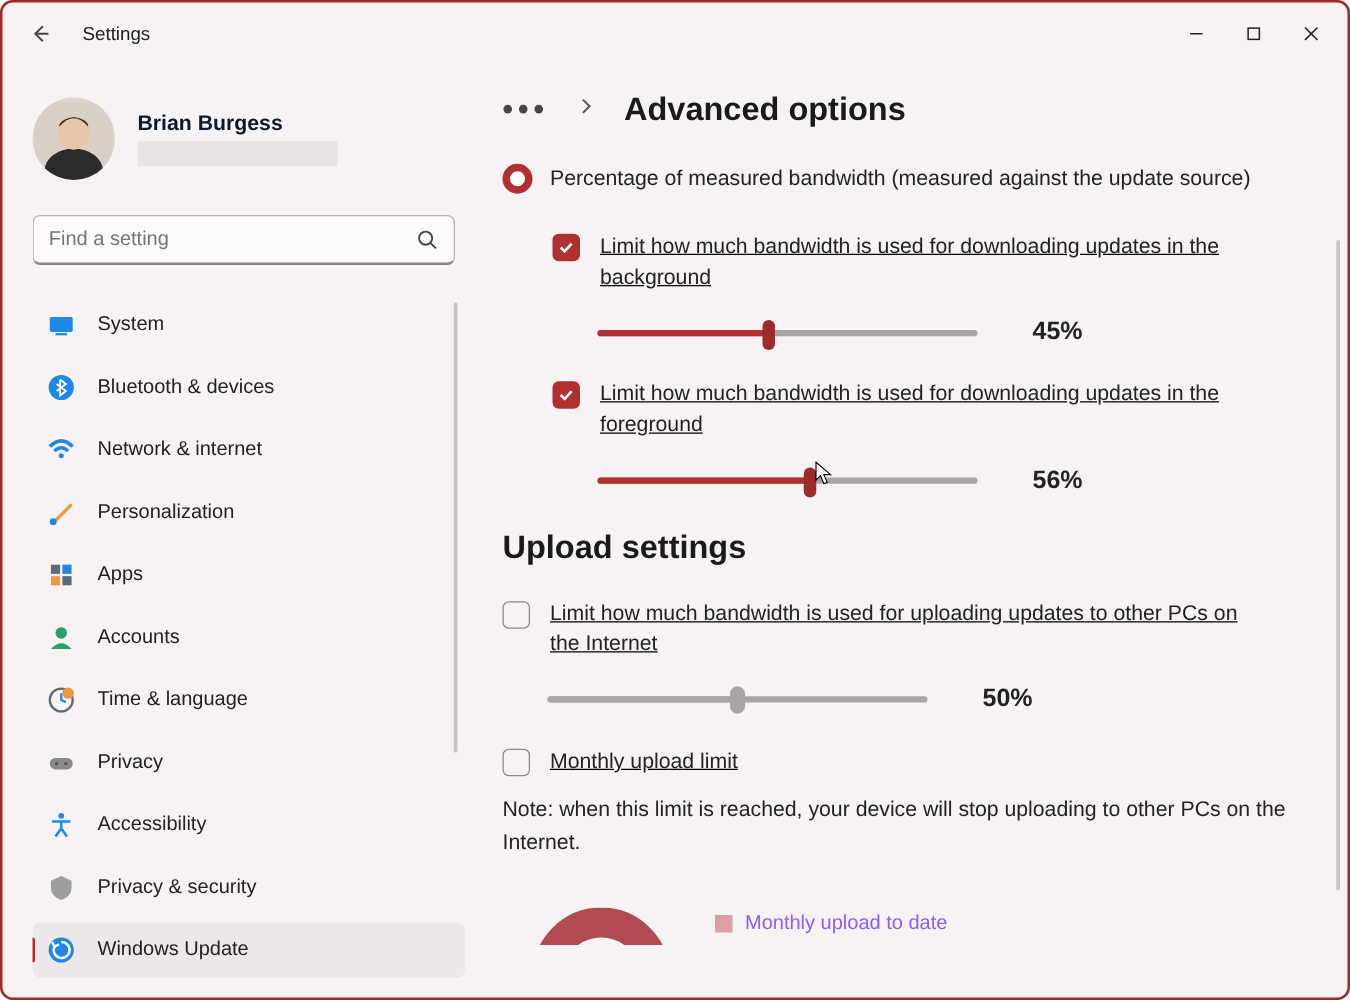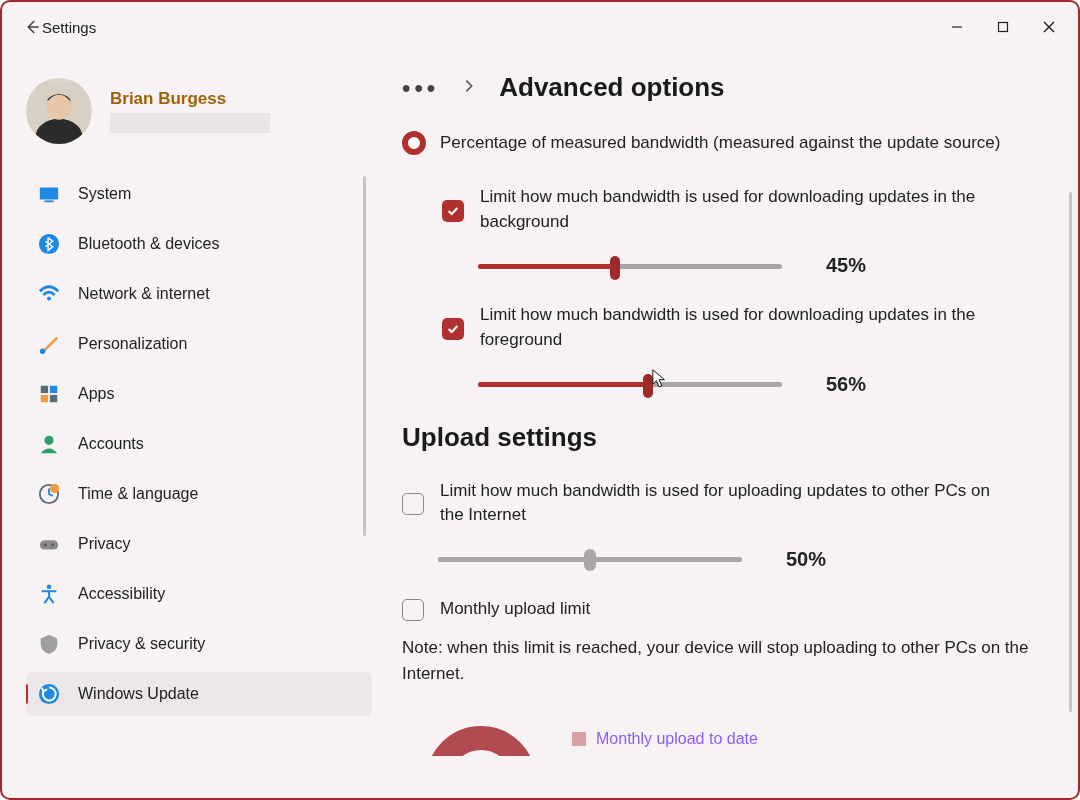--- a/index.html
+++ b/index.html
@@ -6,39 +6,39 @@
   html, body { width: 1080px; height: 800px; overflow: hidden; }
   .window {
     width: 1080px; height: 800px; background: #f7f3f5;
     border: 2px solid #a0272b; border-radius: 10px; position: relative;
     display: flex; flex-direction: column;
   }
   .titlebar {
     height: 50px; display: flex; align-items: center; justify-content: space-between;
     padding: 0 6px 0 20px;
   }
-  .titlebar-left { display: flex; align-items: center; }
+  .titlebar-left { display: flex; align-items: center; gap: 24px; }
   .back-arrow { width: 20px; height: 20px; color: #333; display:flex; align-items:center; justify-content:center; }
   .app-title { font-size: 15px; color: #222; }
   .win-controls { display: flex; }
   .win-btn { width: 46px; height: 32px; display:flex; align-items:center; justify-content:center; color:#222; }
   .win-btn svg { width: 12px; height: 12px; }
   .body { flex: 1; display: flex; overflow: hidden; }
   .sidebar {
     width: 380px; padding: 18px 10px 0 24px; display:flex; flex-direction:column;
     position: relative;
   }
   .profile { display:flex; align-items:center; gap: 18px; margin-bottom: 28px; margin-top: 8px;}
   .avatar {
     width: 66px; height: 66px; border-radius: 50%; overflow:hidden; background:#ddd3c8;
     display:flex; align-items:flex-end; justify-content:center;
   }
   .avatar svg { width: 62px; height: 62px; }
   .profile-text { display:flex; flex-direction:column; }
-  .profile-name { font-weight: 600; font-size: 17px; color:#a16207; }
+  .profile-name { font-weight: 600; font-size: 17px; color:#0f172a; }
   .profile-sub { width: 160px; height: 20px; background:#e9e4e6; margin-top:4px;}
   .search {
     display:flex; align-items:center; height: 40px; border:1px solid #b8b2b5; border-radius:6px;
     background:#fcfafc; padding: 0 12px; margin: 0 8px 26px 0; border-bottom: 2px solid #8a8488;
   }
   .search input { flex:1; border:none; outline:none; background:transparent; font-size:16px; color:#555;}
   .search-icon { width:18px; height:18px; color:#444; }
   .nav { flex:1; overflow-y:auto; position:relative;}
   .nav-item {
     display:flex; align-items:center; gap: 18px; height: 44px; padding: 0 12px;
@@ -56,21 +56,21 @@
   .crumb-row { display:flex; align-items:center; gap: 22px; margin-bottom: 28px; margin-top:10px;}
   .dots { font-size: 24px; letter-spacing: 4px; color:#444; font-weight:900;}
   .chevron { color:#555; }
   .page-title { font-size: 26px; font-weight: 600; color:#1a1a1a; }
   .radio-row { display:flex; align-items:center; gap: 14px; margin-bottom: 30px;}
   .radio-outer {
     width:24px; height:24px; border-radius:50%; border:6px solid #b03030; background:#fff; flex:0 0 auto;
   }
   .radio-label { font-size:17px; color:#222; }
   .opt-block { margin-left: 40px; margin-bottom: 26px;}
-  .chk-row { display:flex; align-items:center; gap: 16px; }
+  .chk-row { display:flex; align-items:flex-start; gap: 16px; text-decoration: underline; }
   .chk {
     width:22px; height:22px; border-radius:5px; flex:0 0 auto; margin-top:2px;
     display:flex; align-items:center; justify-content:center;
   }
   .chk.checked { background:#b03030; }
   .chk.unchecked { border:1.5px solid #888; background:transparent;}
   .chk svg { width:14px; height:14px; stroke:#fff; stroke-width:2.4; fill:none;}
   .chk-label { font-size:17px; color:#222; line-height:1.45; max-width: 560px;}
   .slider-row { display:flex; align-items:center; gap: 44px; margin: 20px 0 0 36px;}
   .slider {
@@ -148,20 +148,29 @@
             <circle cx="32" cy="26" r="13" fill="#e8c7a8"></circle>
             <path d="M20 20 Q32 6 44 20 Q44 14 32 12 Q20 14 20 20" fill="#3a2a1a"></path>
           </svg>
         </div>
         <div class="profile-text">
           <div class="profile-name">Brian Burgess</div>
           <div class="profile-sub"></div>
         </div>
       </div>
 
+      <div class="search">
+        <input placeholder="Find a setting" style="">
+        <div class="search-icon">
+          <svg viewBox="0 0 24 24" fill="none" stroke="#444" stroke-width="2">
+              <circle cx="10" cy="10" r="7"></circle>
+              <line x1="15" y1="15" x2="21" y2="21"></line>
+            </svg>
+        </div>
+      </div>
 
       <div class="nav">
         <div class="nav-sep">
             <div class="nav-sep-thumb"></div>
           </div>
 
         <div class="nav-item">
           <div class="nav-icon">
             <svg viewBox="0 0 24 24" width="22" height="22">
                 <rect x="2" y="5" width="20" height="13" rx="1.5" fill="#1e88e5"></rect>

